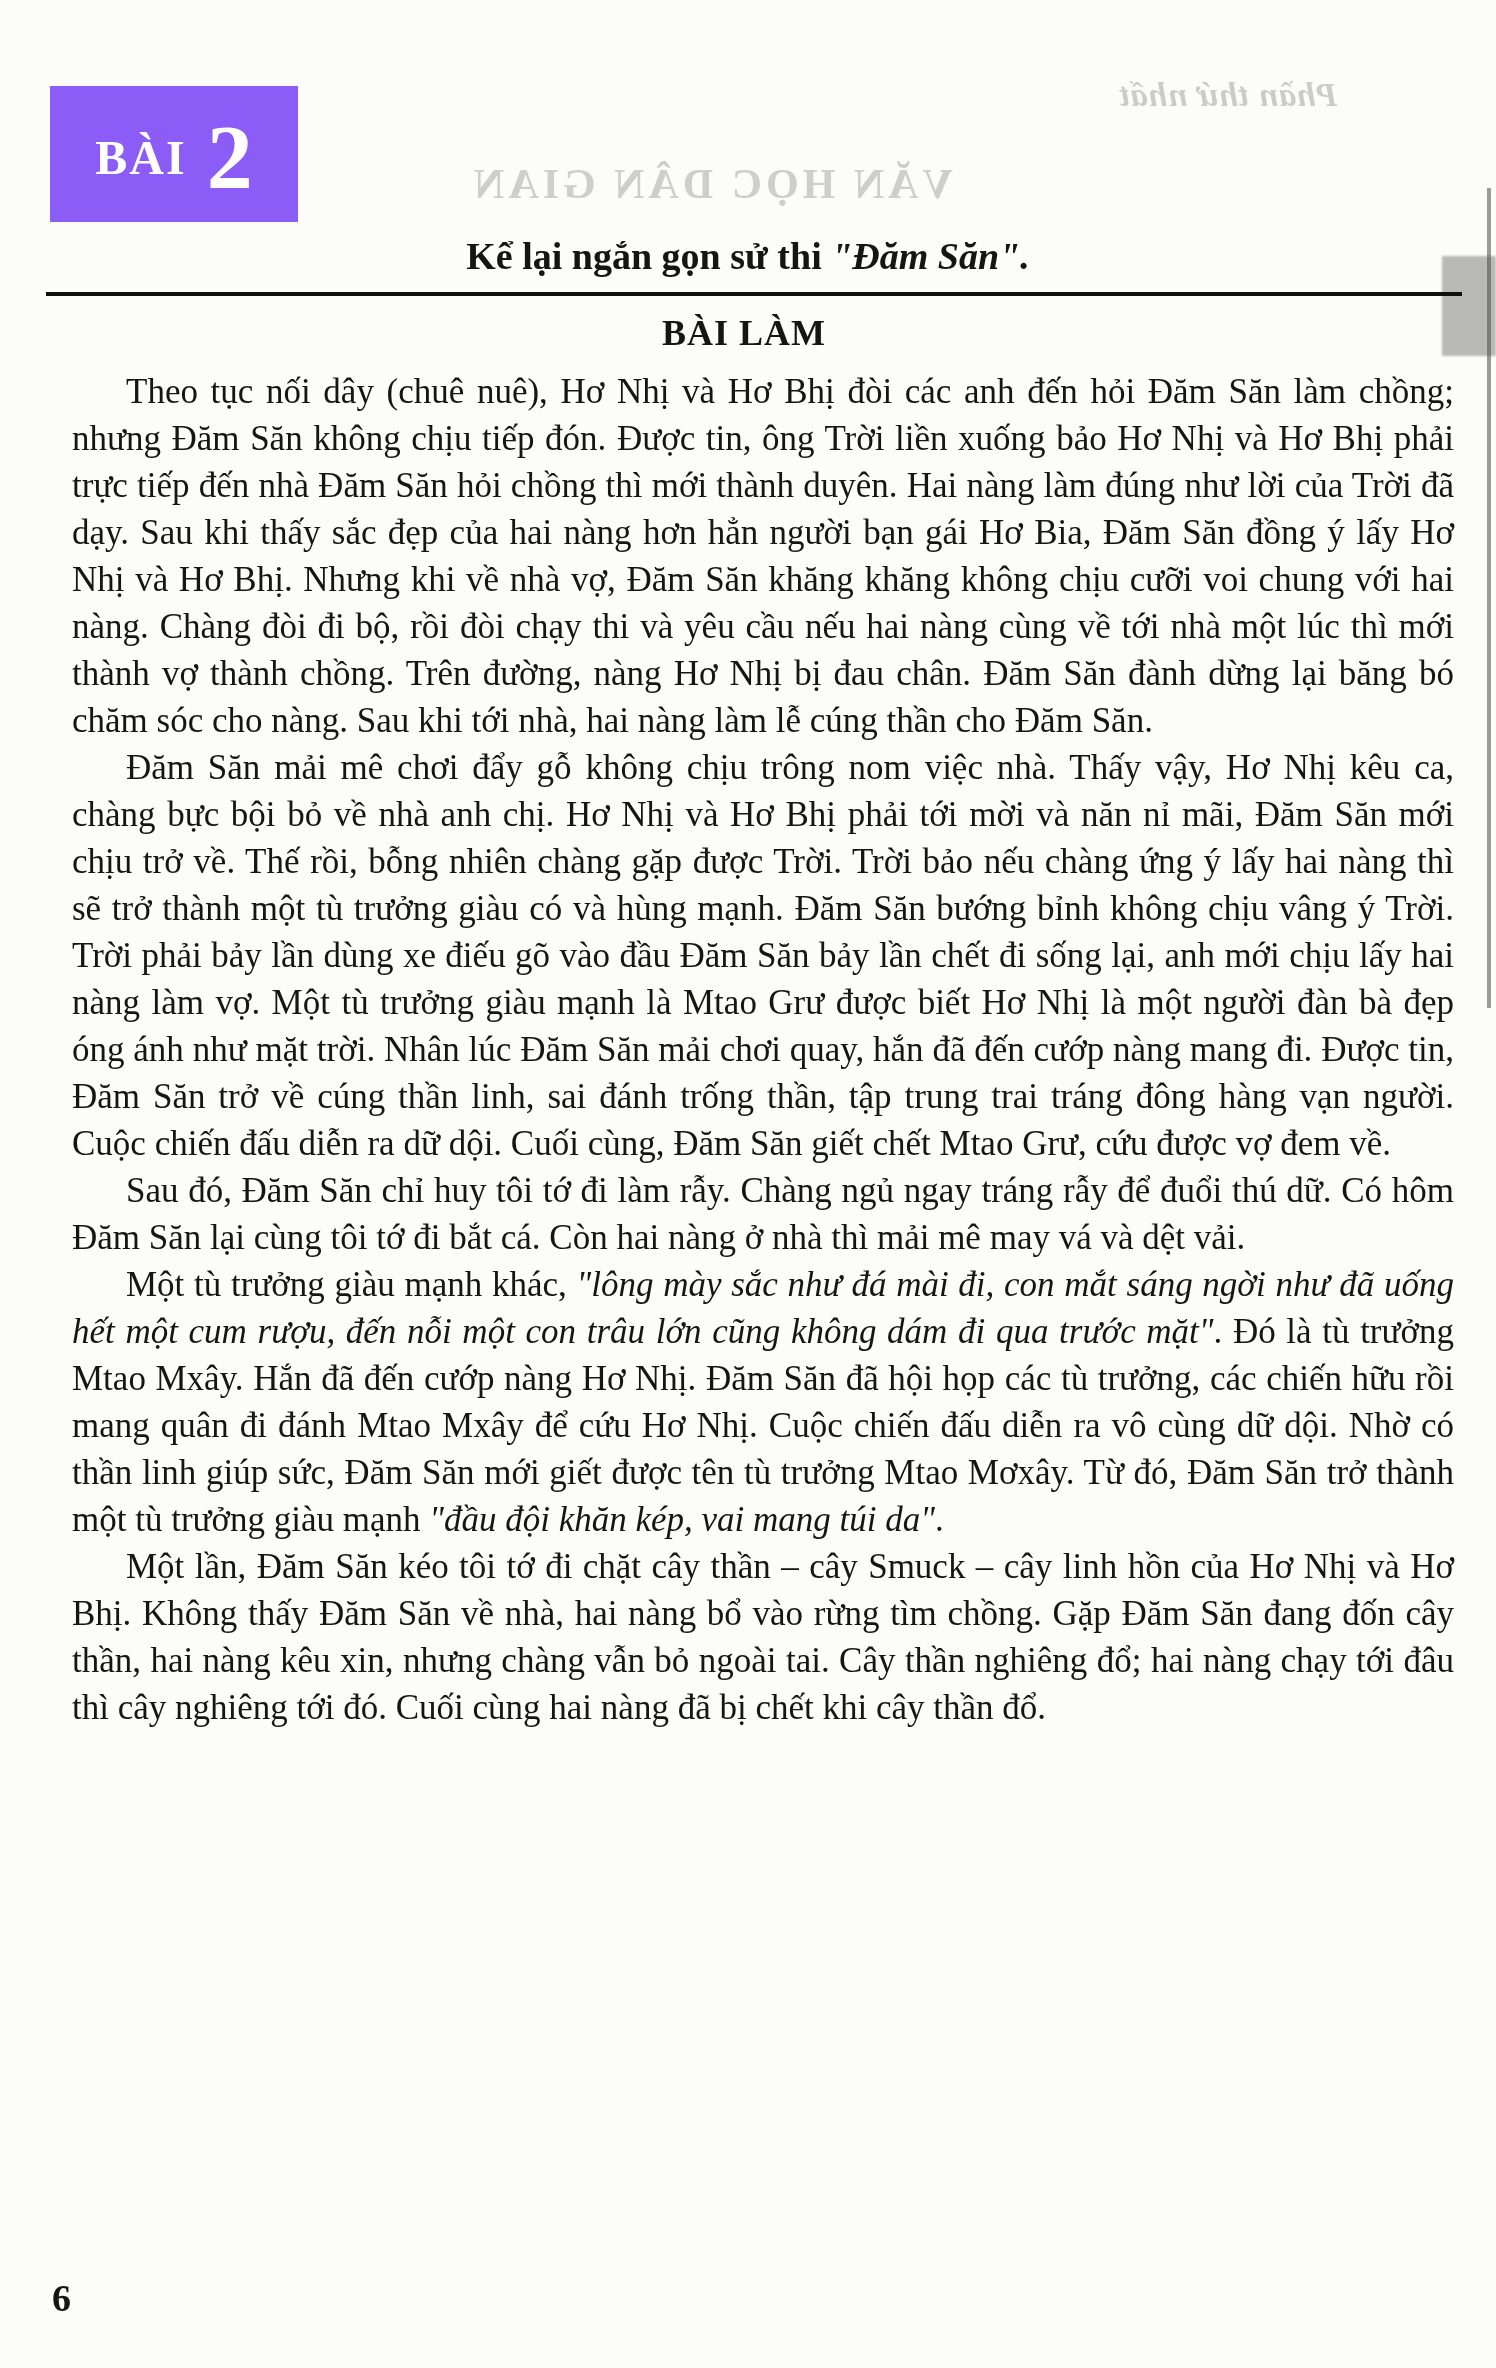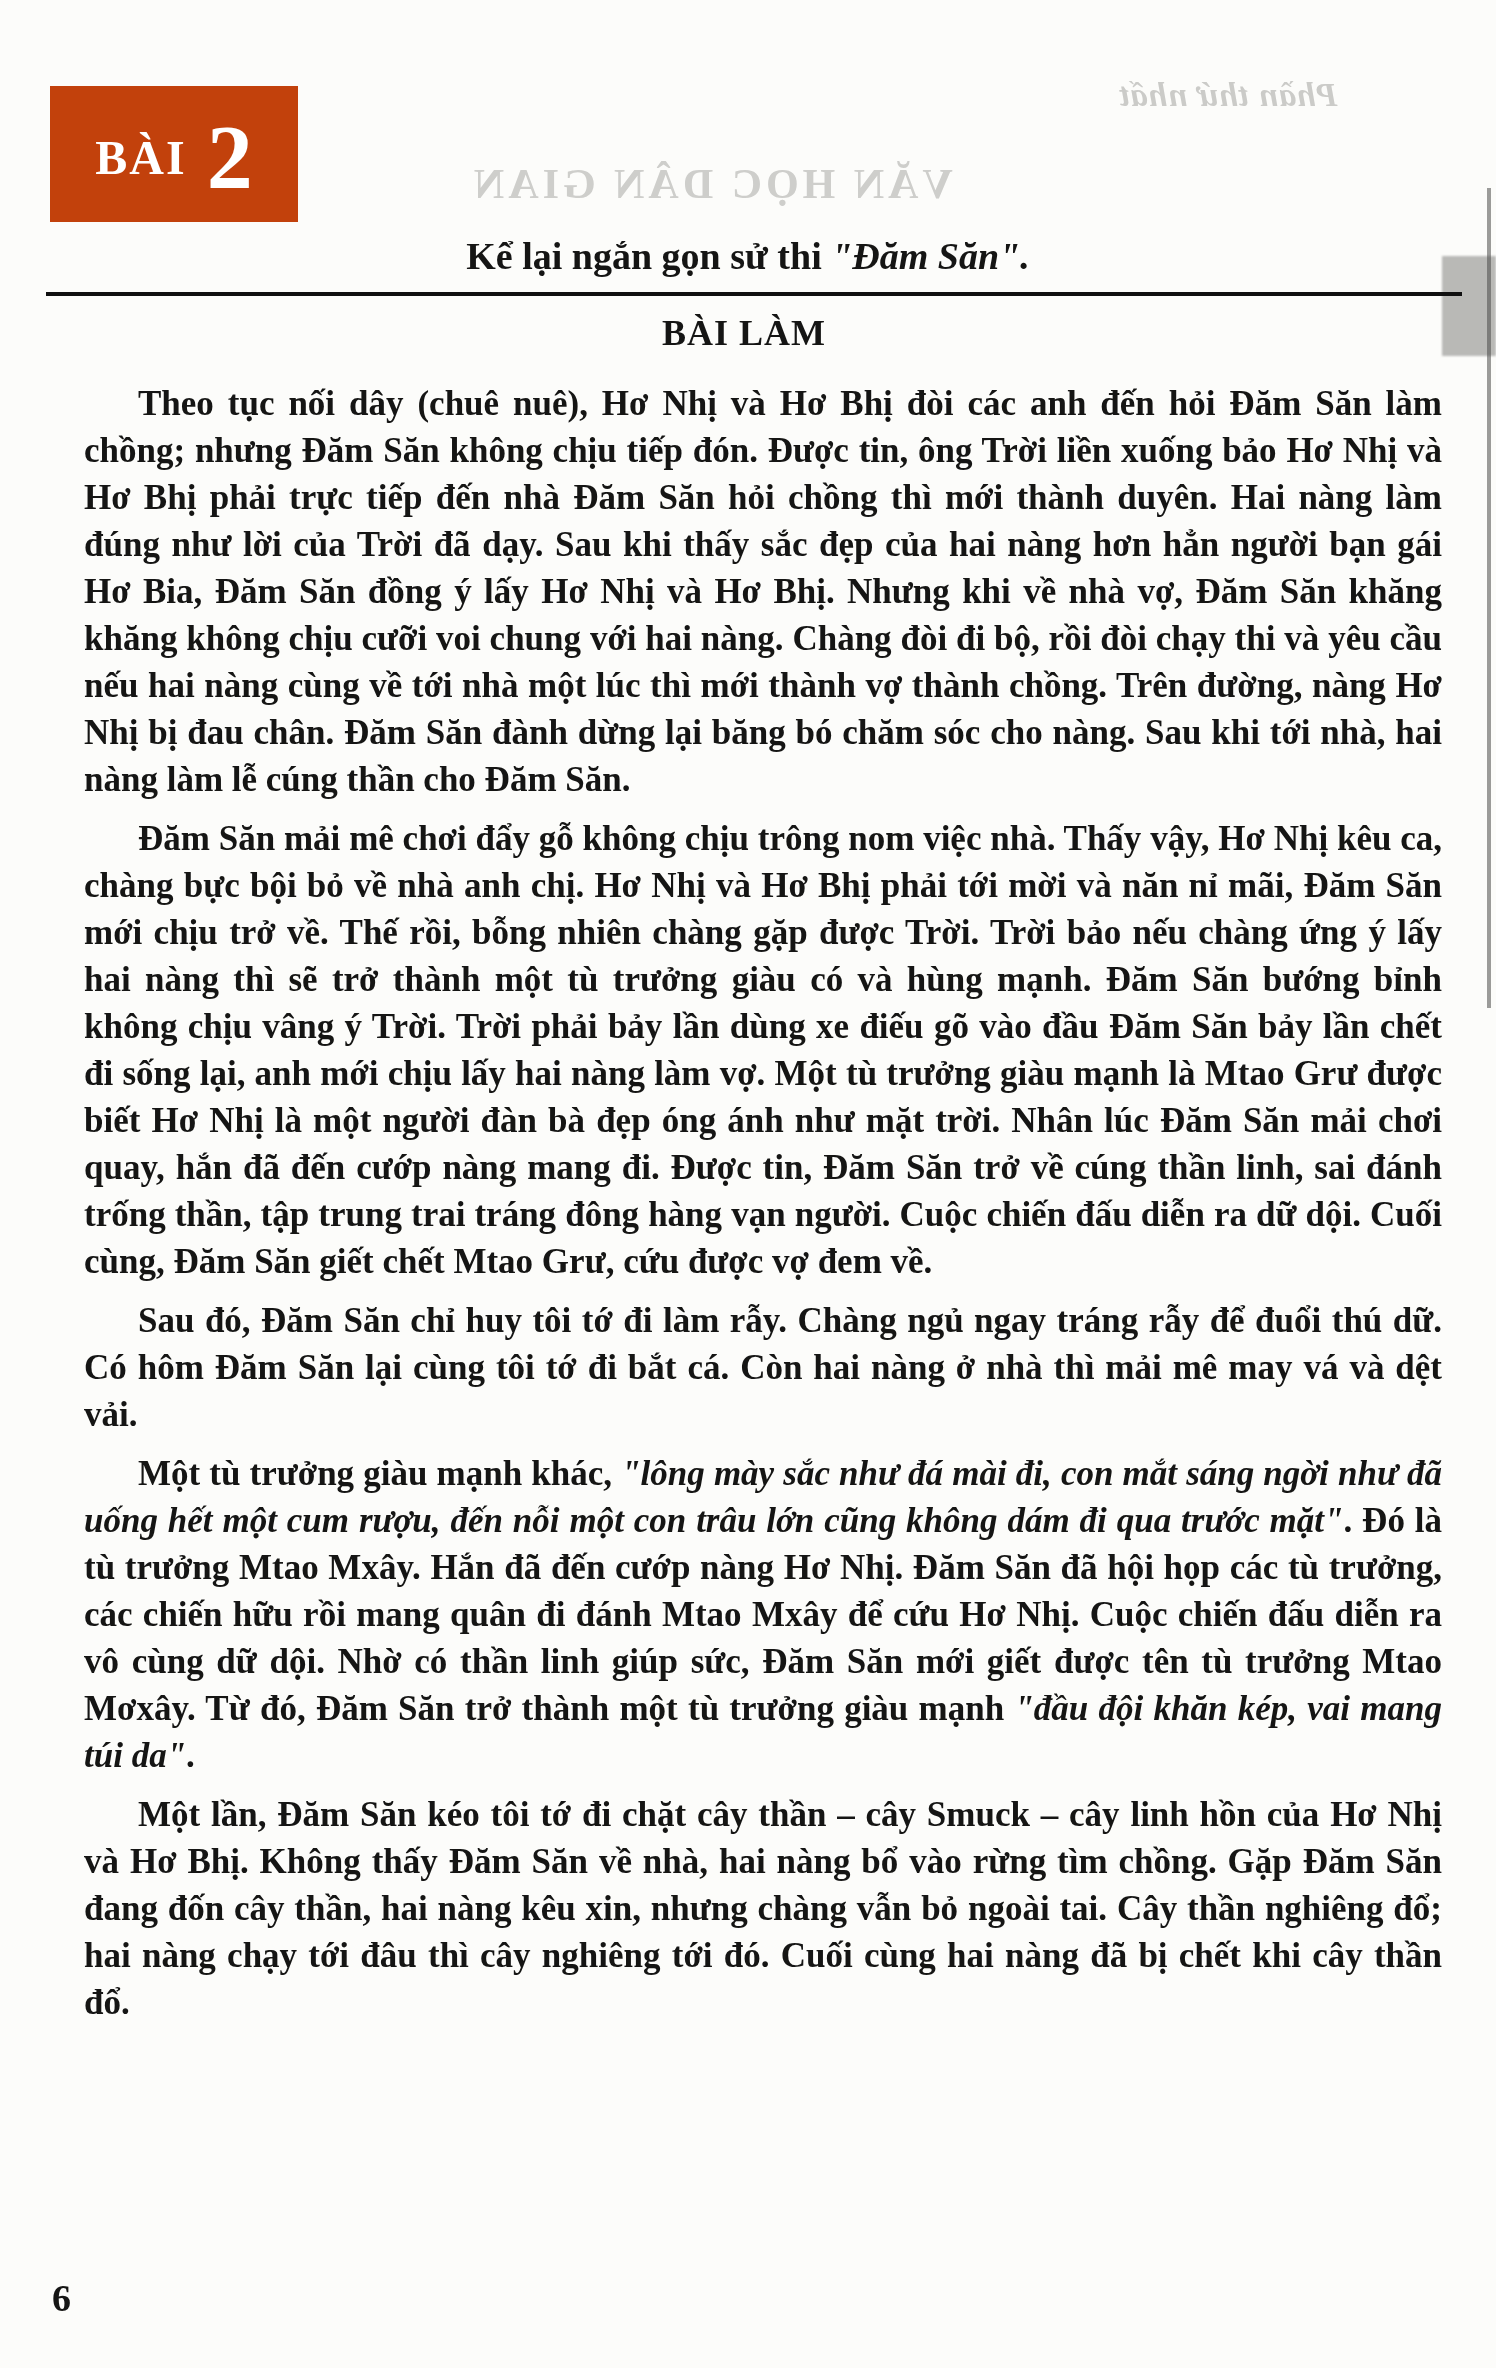--- a/index.html
+++ b/index.html
@@ -36,21 +36,21 @@
   }
   .edge-line {
     position:absolute; top:188px; right:5px;
     width:4px; height:820px;
     background:#4a4a48; opacity:.55;
   }
 
   .badge {
     position:absolute; left:50px; top:86px;
     width:248px; height:136px;
-    background:#c2410c; color:#ffffff;
+    background:#8b5cf6; color:#ffffff;
     display:flex; align-items:baseline; justify-content:center;
     gap:20px; padding-top:6px; box-sizing:border-box;
   }
   .badge .bai   { font-size:48px; font-weight:bold; letter-spacing:2px; align-self:center; }
   .badge .num   { font-size:92px; font-weight:bold; align-self:center; }
 
   .title {
     position:absolute; top:234px; left:0; right:0;
     text-align:center;
     font-size:38px; font-weight:bold;
@@ -66,21 +66,21 @@
     position:absolute; top:312px; left:0; right:8px;
     text-align:center;
     font-size:36px; font-weight:bold; letter-spacing:1px;
   }
 
   .body {
     position:absolute; top:368px; left:72px; right:42px;
     font-size:35px; line-height:47px;
     text-align:justify;
   }
-  .body p { margin:12px; text-indent:54px;font-weight:bold; }
+  .body p { margin:0; text-indent:54px; }
   .body .it { font-style:italic; }
 
   .page-num {
     position:absolute; left:52px; bottom:48px;
     font-size:38px; font-weight:bold;
   }
 </style>
 </head>
 <body>
 

